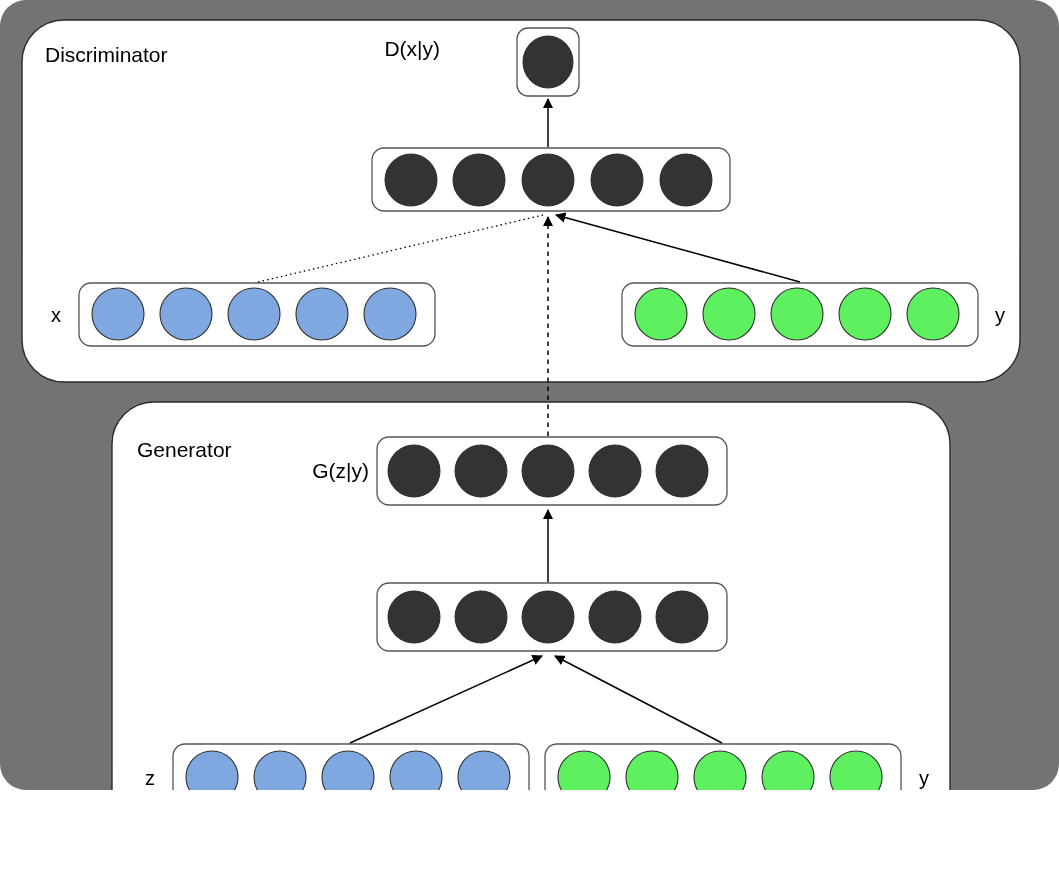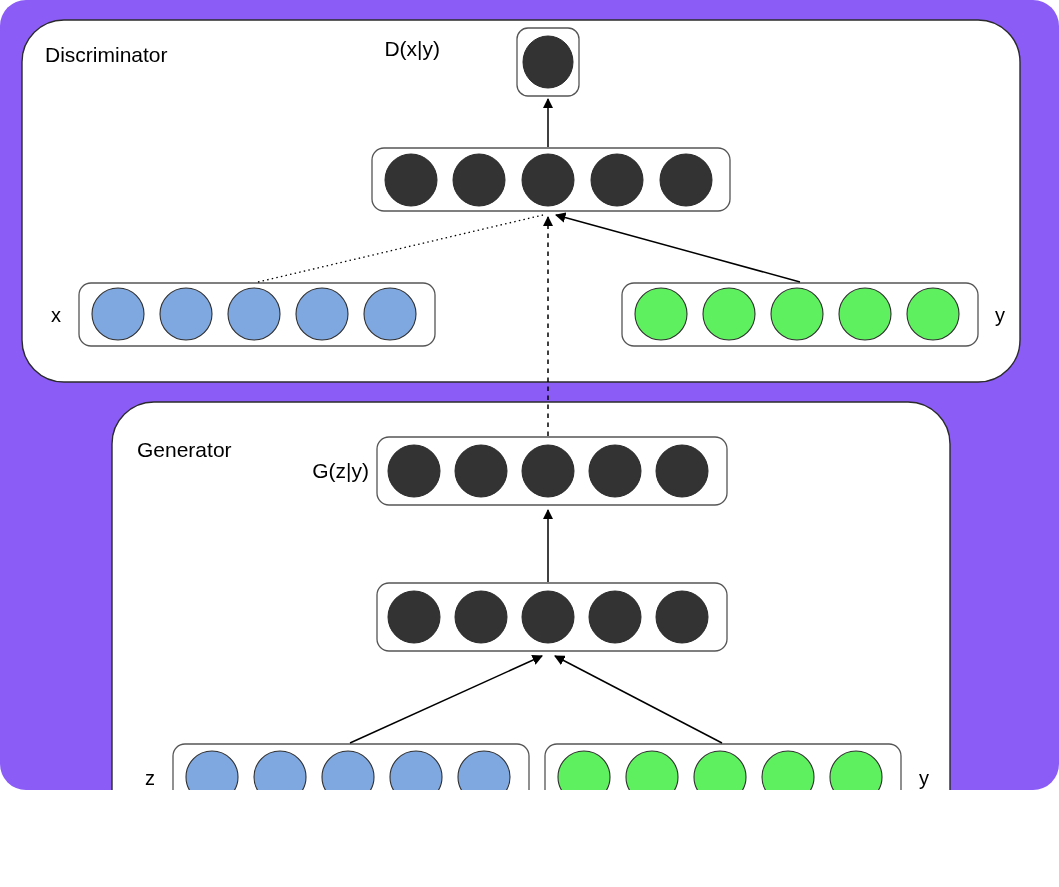--- a/index.html
+++ b/index.html
@@ -8,21 +8,21 @@
     padding: 0;
     background: #ffffff;
   }
   body {
     font-family: "Liberation Sans", sans-serif;
   }
   #diagram-root {
     position: relative;
     width: 1059px;
     height: 790px;
-    background: #8b5cf6;
+    background: #737373;
     overflow: hidden;
     border-radius: 26px;
   }
   svg#cgan-svg {
     display: block;
     width: 1059px;
     height: 887px;
   }
   .container-box {
     fill: #ffffff;

